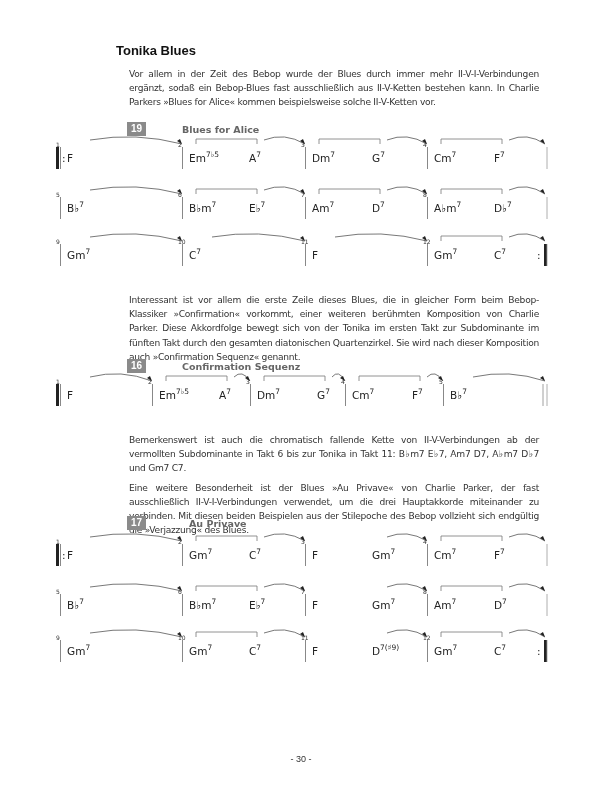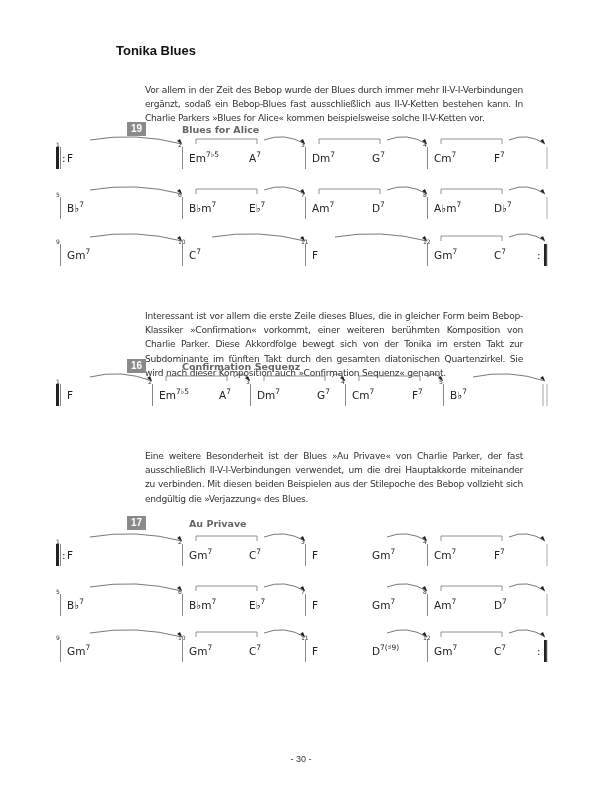--- a/index.html
+++ b/index.html
@@ -1,20 +1,20 @@
 <!DOCTYPE html>
 <html><head>
 <meta charset="utf-8">
 <style>
   html, body { margin:0; padding:0; background:#ffffff; }
   body { width:602px; height:800px; position:relative; overflow:hidden; font-family:"Liberation Sans", sans-serif; color:#222; }
   .abs { position:absolute; }
   .heading { left:116px; top:43px; font-size:13px; font-weight:bold; color:#111; }
   .para { left:129px; width:410px; font-size:9.1px; line-height:14.2px; color:#333; text-align:justify; font-family:"DejaVu Sans", sans-serif; letter-spacing:-0.25px; }
-  .para p { margin:16px; }
+  .para p { margin:0; }
   .para p + p { margin-top:5px; }
   .ex-num { width:19px; height:14px; background:#8a8a8a; color:#fff; font-size:10px; font-weight:bold; text-align:center; line-height:14px; }
   .ex-title { font-size:9.5px; font-weight:bold; color:#666; font-family:"DejaVu Sans", sans-serif; }
   .chord { font-size:10.5px; color:#222; font-family:"DejaVu Sans", sans-serif; white-space:nowrap; }
   .chord sup { font-size:7.5px; position:relative; top:-1px; vertical-align:super; line-height:0; }
   .barnum { font-size:6px; color:#333; font-family:"DejaVu Sans", sans-serif; }
   .barline { width:1px; background:#888; }
   .page-num { left:0; width:602px; top:754px; text-align:center; font-size:9px; color:#333; }
   svg.overlay { position:absolute; left:0; top:0; width:602px; height:800px; pointer-events:none; }
 </style>
@@ -31,20 +31,21 @@
 <div class="abs ex-title" style="left:182px;top:124px;">Blues for Alice</div>
 
 <div class="abs para" style="top:293px;">
   <p>Interessant ist vor allem die erste Zeile dieses Blues, die in gleicher Form beim Bebop-Klassiker »Confirmation« vorkommt, einer weiteren berühmten Komposition von Charlie Parker. Diese Akkordfolge bewegt sich von der Tonika im ersten Takt zur Subdominante im fünften Takt durch den gesamten diatonischen Quartenzirkel. Sie wird nach dieser Komposition auch »Confirmation Sequenz« genannt.</p>
 </div>
 
 <div class="abs ex-num" style="left:127px;top:359px;">16</div>
 <div class="abs ex-title" style="left:182px;top:361px;">Confirmation Sequenz</div>
 
 <div class="abs para" style="top:433px;">
+  <p>Bemerkenswert ist auch die chromatisch fallende Kette von II-V-Verbindungen ab der vermollten Subdominante in Takt 6 bis zur Tonika in Takt 11: B♭m7 E♭7, Am7 D7, A♭m7 D♭7 und Gm7 C7.</p>
   <p>Eine weitere Besonderheit ist der Blues »Au Privave« von Charlie Parker, der fast ausschließlich II-V-I-Verbindungen verwendet, um die drei Hauptakkorde miteinander zu verbinden. Mit diesen beiden Beispielen aus der Stilepoche des Bebop vollzieht sich endgültig die »Verjazzung« des Blues.</p>
 </div>
 
 <div class="abs ex-num" style="left:127px;top:516px;">17</div>
 <div class="abs ex-title" style="left:189px;top:518px;">Au Privave</div>
 
 <div id="charts">
     <div class="abs barline" style="left: 60px; top: 147px; height: 22px;"></div>
     <div class="abs barnum" style="left: 56px; top: 141px;">1</div>
     <div class="abs chord" style="left: 67px; top: 152px;"><span>F</span></div>

